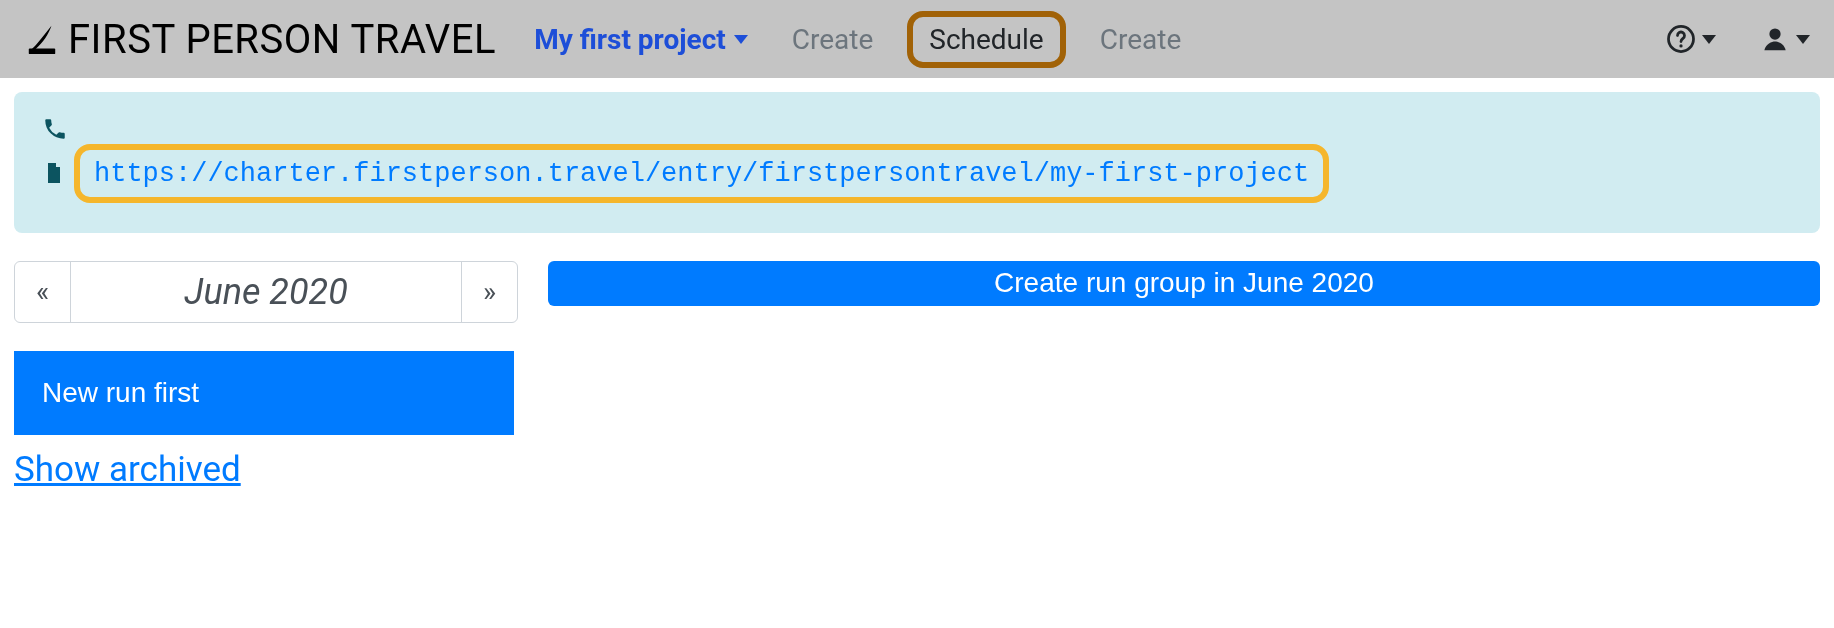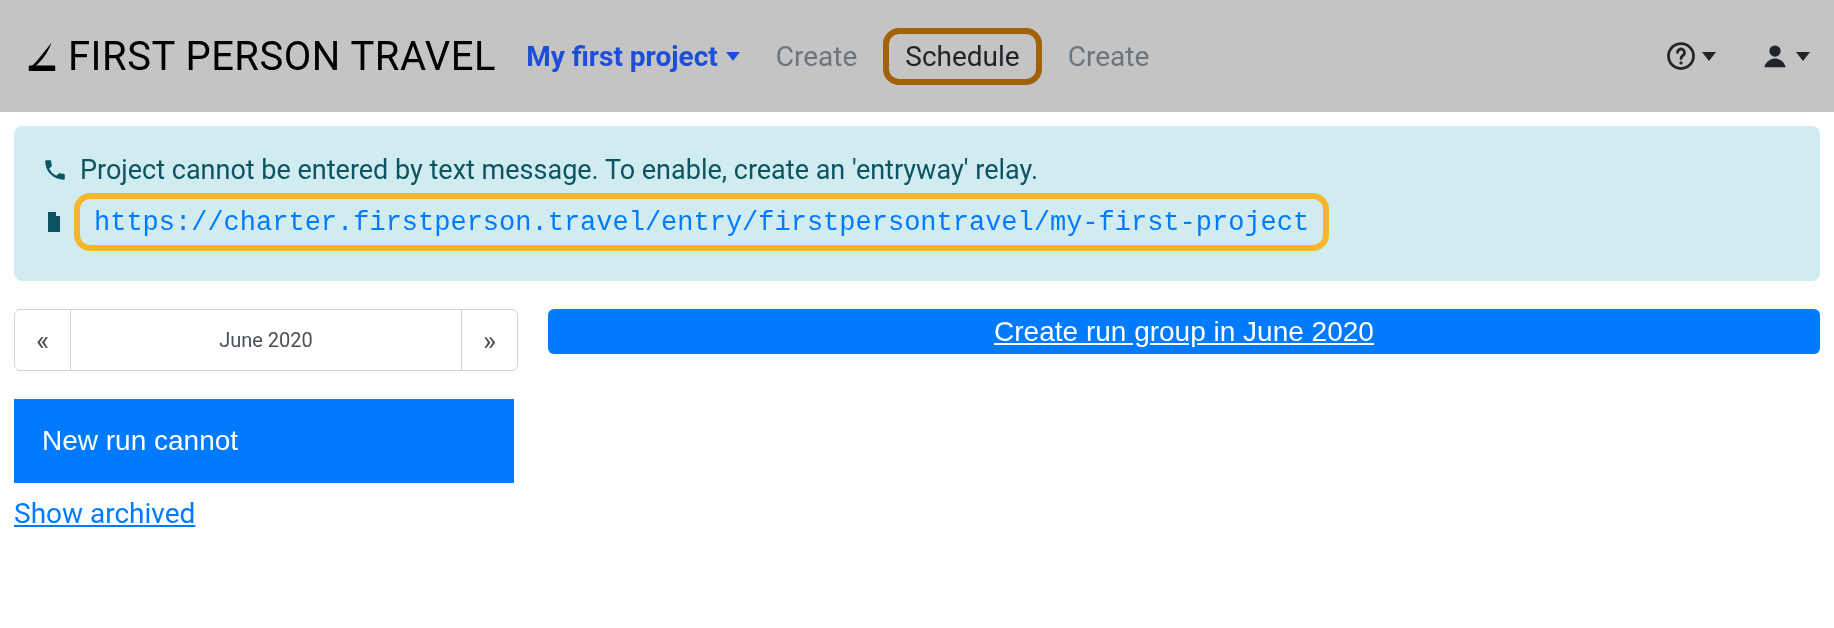--- a/index.html
+++ b/index.html
@@ -1,23 +1,23 @@
 <!DOCTYPE html>
 <html><head>
 <meta charset="utf-8">
 <style>
   * { box-sizing: border-box; margin: 0; padding: 0; }
   html, body { width: 1834px; height: 628px; font-family: -apple-system, BlinkMacSystemFont, "Segoe UI", Roboto, Helvetica, Arial, sans-serif; background: #fff; color: #212529; }
   .topbar {
-    height: 112px;
+    height: 78px;
     background: #c4c4c4;
     display: flex;
     align-items: center;
     padding: 0 24px;
-    gap: 8px;
+    gap: 16px;
   }
   .brand {
     display: flex;
     align-items: center;
     gap: 8px;
     font-size: 40px;
     font-weight: 400;
     letter-spacing: 0.5px;
     color: #000;
     margin-right: 12px;
@@ -128,50 +128,50 @@
     cursor: pointer;
     user-select: none;
   }
   .ms-btn.left { border-right: 1px solid #ced4da; }
   .ms-btn.right { border-left: 1px solid #ced4da; }
   .ms-mid {
     flex: 1;
     display: flex;
     align-items: center;
     justify-content: center;
-    font-size: 20px;
+    font-size: 36px;
     color: #495057;
+    font-style: italic;
   }
   .btn-primary {
     background: #007bff;
     color: #fff;
     border: none;
     border-radius: 6px;
     font-size: 28px;
     display: flex;
     align-items: center;
     justify-content: center;
     cursor: pointer;
   }
   .create-run {
     flex: 1;
     height: 45px;
-    text-decoration: underline;
   }
   .new-run-group {
     width: 500px;
     height: 84px;
     justify-content: flex-start;
     padding-left: 28px;
     border-radius: 0;
     margin-bottom: 10px;
   }
   .show-archived {
     color: #007bff;
-    font-size: 28px;
+    font-size: 35px;
     padding: 4px 0;
     cursor: pointer;
     display: inline-block;
   }
   .icon-svg { display: block; }
 </style>
 </head>
 <body>
 
 <div class="topbar">
@@ -219,40 +219,39 @@
   </div>
 </div>
 
 <div class="content">
 
   <div class="alert">
     <div class="alert-row">
       <svg class="icon-svg" viewBox="0 0 24 24" width="26" height="26" fill="#0c5460">
         <path d="M6.6 10.8a15 15 0 0 0 6.6 6.6l2.2-2.2a1 1 0 0 1 1-.25 11.4 11.4 0 0 0 3.6.58 1 1 0 0 1 1 1V20a1 1 0 0 1-1 1A17 17 0 0 1 3 4a1 1 0 0 1 1-1h3.5a1 1 0 0 1 1 1 11.4 11.4 0 0 0 .58 3.6 1 1 0 0 1-.25 1Z"></path>
       </svg>
-      <span>Project cannot be entered by text message. To enable, create an 'entryway' relay.</span>
     </div>
     <div class="alert-row">
       <svg class="icon-svg" viewBox="0 0 24 24" width="24" height="26" fill="#0c5460">
         <path d="M6 2h8l4 4v16H6Z M14 2v4h4"></path>
       </svg>
       <span class="link-highlight">
         <a class="entry-link" href="#">https://charter.firstperson.travel/entry/firstpersontravel/my-first-project</a>
       </span>
     </div>
   </div>
 
   <div class="row2">
     <div class="month-selector">
       <div class="ms-btn left">«</div>
       <div class="ms-mid">June 2020</div>
       <div class="ms-btn right">»</div>
     </div>
     <button class="btn-primary create-run">Create run group in June 2020</button>
   </div>
 
-  <button class="btn-primary new-run-group">New run cannot</button>
+  <button class="btn-primary new-run-group">New run first</button>
 
   <div>
     <a class="show-archived" href="#">Show archived</a>
   </div>
 
 </div>
 
 </body></html>

